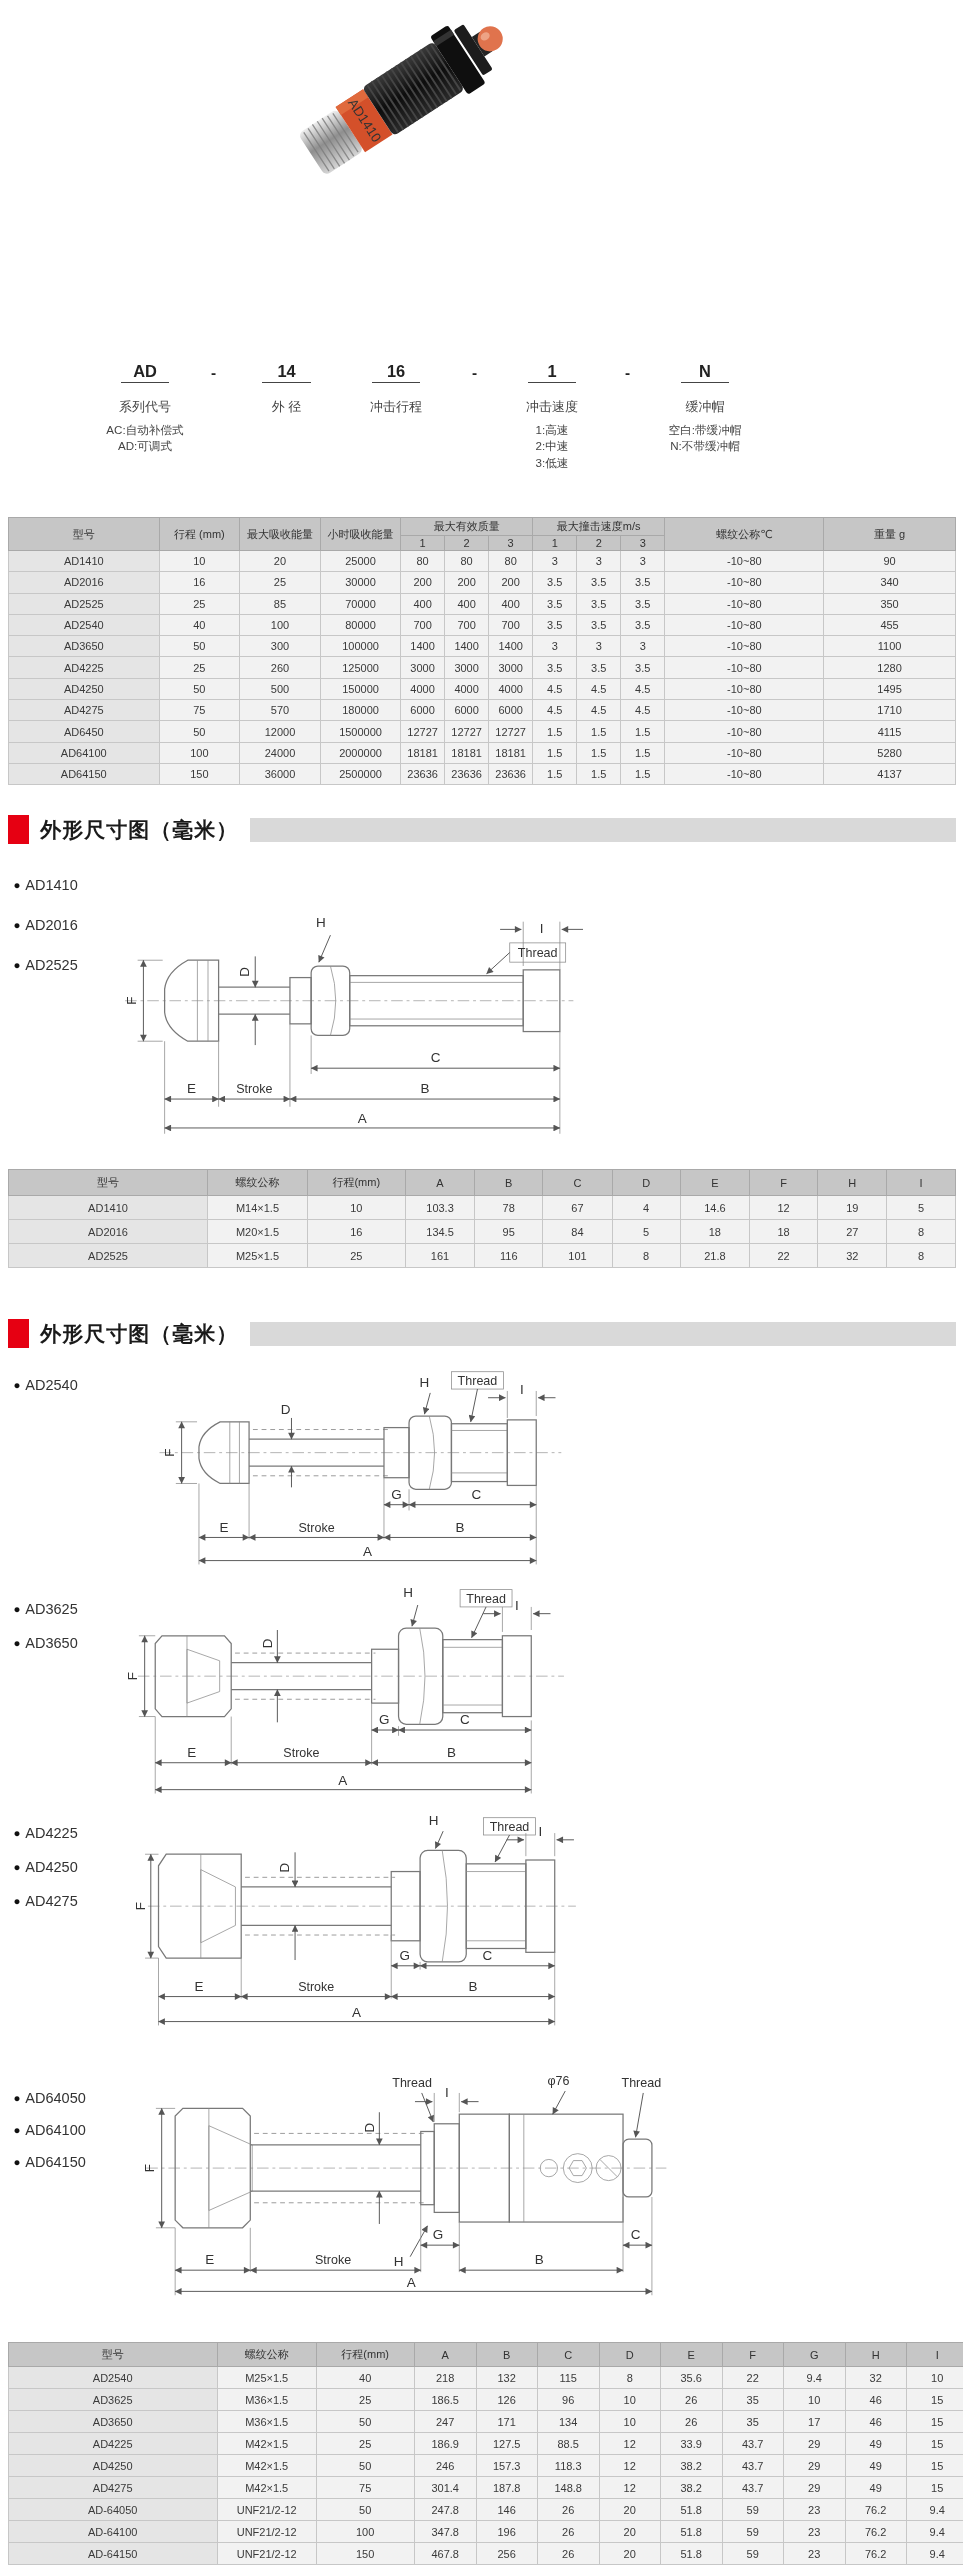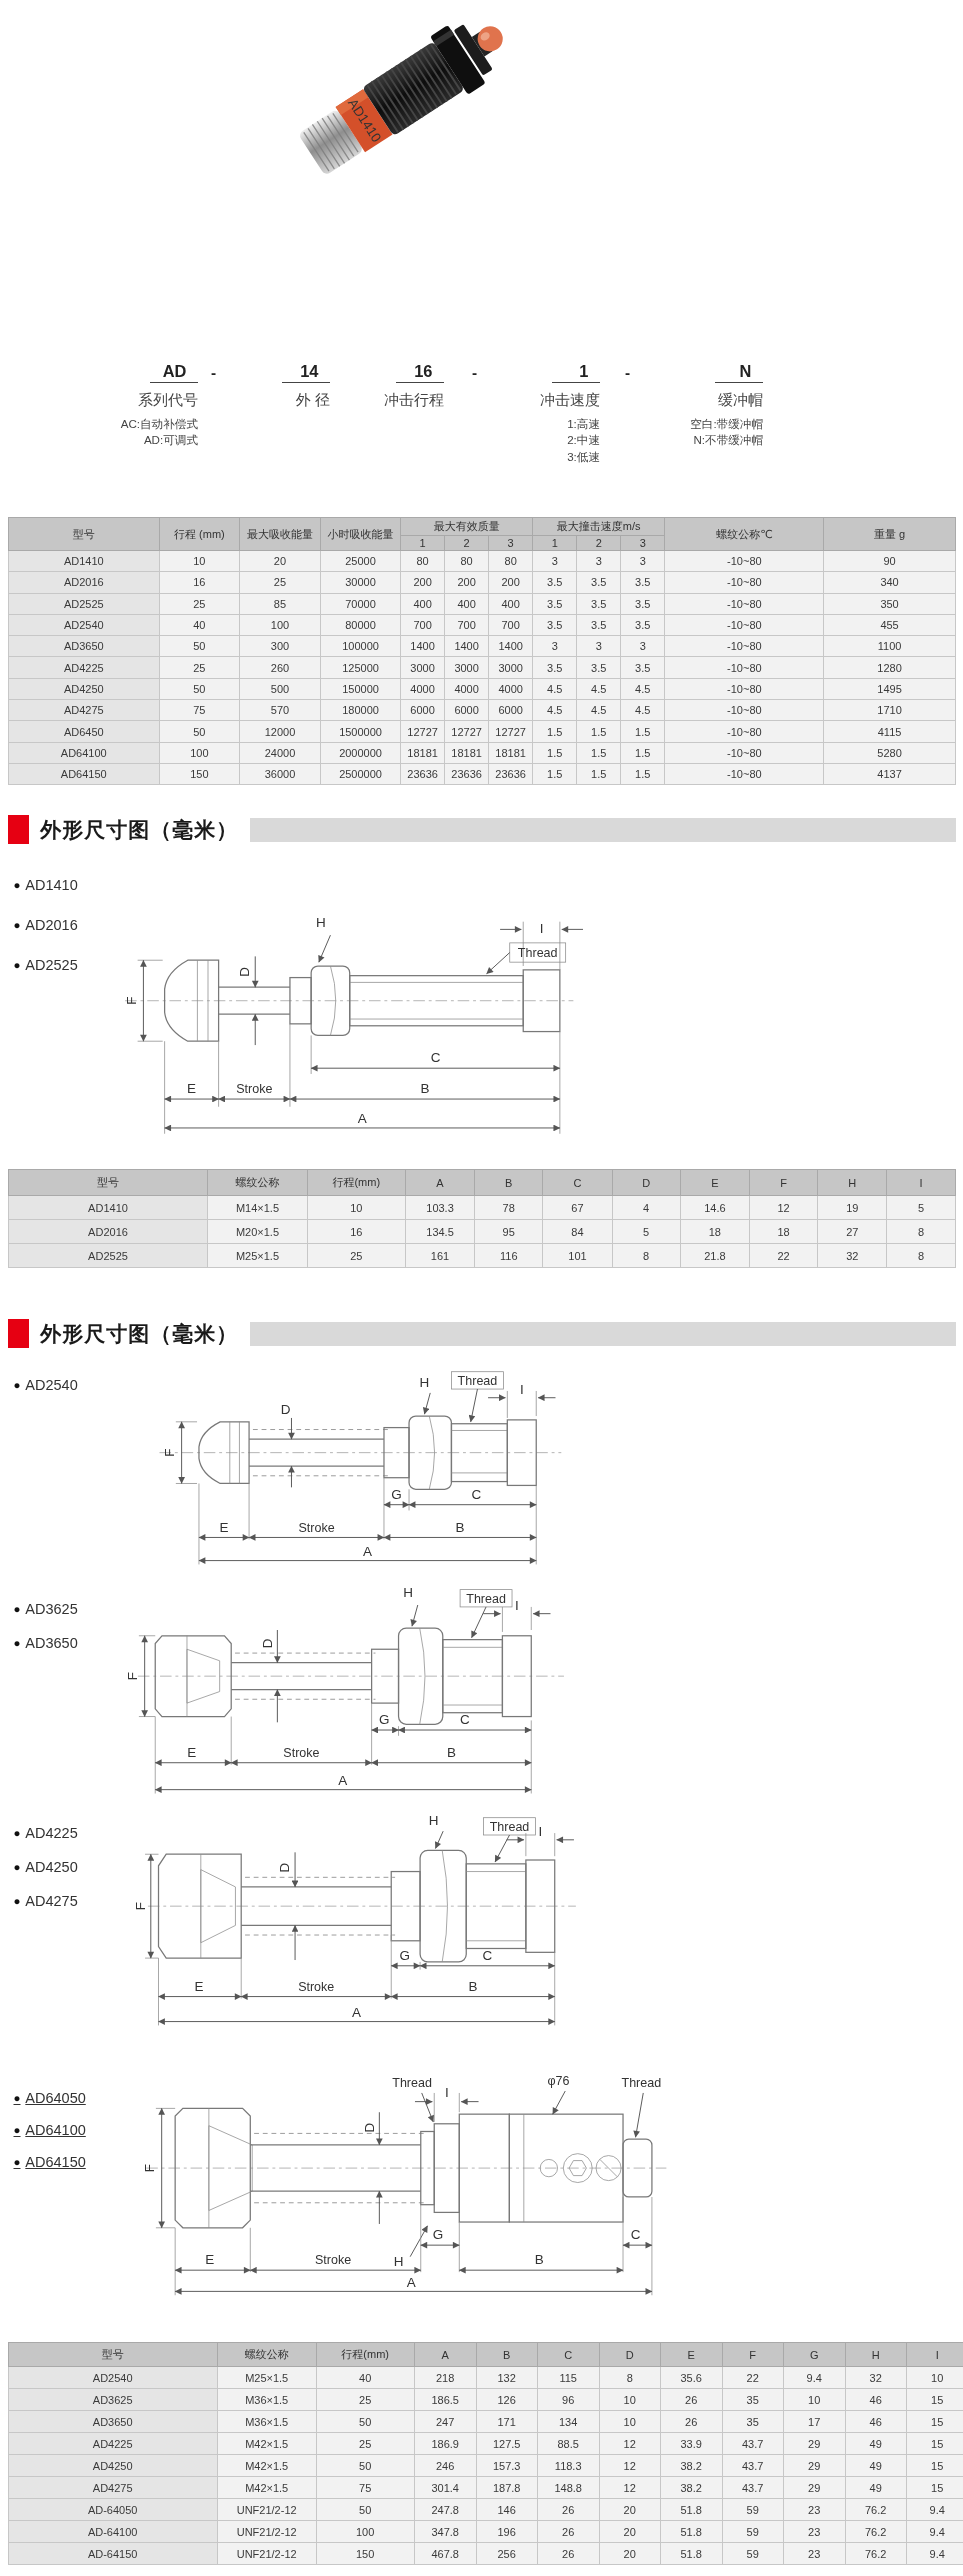--- a/index.html
+++ b/index.html
@@ -7,45 +7,45 @@
   #page{position:relative;width:964px;height:2576px;background:#fff;overflow:hidden;}
 
   
   .sec-header{position:absolute;left:7.7px;width:948px;height:31px;display:flex;align-items:center;}
   .sec-header .red{width:21px;height:29px;background:#e60012;flex:0 0 auto;}
   .sec-header .title{font-size:21px;font-weight:bold;color:#1a1a1a;margin:0 11.6px 0 11.6px;letter-spacing:1px;white-space:nowrap;}
   .sec-header .bar{flex:1;height:24px;background:#d9d9d9;}
 
   
   #mc{position:absolute;left:0;top:362px;width:964px;height:145px;}
-  .mc-col{position:absolute;text-align:right;}
+  .mc-col{position:absolute;text-align:center;}
   .mc-code{display:inline-block;font-size:16.4px;font-weight:bold;color:#222;border-bottom:1.9px solid #444;padding:0 11.6px 1px 11.6px;min-width:25px;}
   .mc-dash{position:absolute;font-size:15.4px;font-weight:bold;color:#222;width:19px;text-align:center;top:1.9px;}
-  .mc-label{margin-top:8px;font-size:15px;color:#444;}
+  .mc-label{margin-top:15px;font-size:13px;color:#444;}
   .mc-notes{margin-top:5.8px;font-size:11.6px;color:#444;line-height:16.4px;}
 
   
   .tbl{position:absolute;left:7.7px;border-collapse:collapse;table-layout:fixed;font-size:11px;color:#3a3a3a;border-top:1.9px solid #9c9c9c;border-bottom:1.9px solid #9c9c9c;}
   .tbl th{background:#c6c6c6;border:1px solid #a9a9a9;font-weight:normal;color:#333;padding:1px 1.9px;text-align:center;}
   .tbl td{background:#f2f2f2;border:1px solid #c7c7c7;text-align:center;padding:1px 1.9px;}
   .tbl tr td:first-child{background:#e5e5e5;}
   #spec-table td{height:18.3px;}
   #dims1-table td{height:21px;}
   #dims1-table th{height:23px;}
   #dims2-table td{height:19px;}
   #dims2-table th{height:21px;}
 
   
   .bullets{position:absolute;font-size:14.5px;color:#333;}
   .bullets .li{white-space:nowrap;}
   .bullets .li::before{content:"●";font-size:11.6px;margin-right:4.8px;vertical-align:1px;color:#111;}
   #models1 .li{line-height:39px;}
   #g1 .li{line-height:29px;}
   #g2 .li, #g3 .li{line-height:33px;}
-  #g4 .li{line-height:31px;text-decoration:underline;}
+  #g4 .li{line-height:31px;}
 
   
   svg{overflow:visible;}
   .dwg{position:absolute;}
   .ol{fill:none;stroke:#787878;stroke-width:1.3;}
   .thin{fill:none;stroke:#8d8d8d;stroke-width:0.8;}
   .cl{fill:none;stroke:#9f9f9f;stroke-width:0.8;stroke-dasharray:12 4 3 4;}
   .dsh{fill:none;stroke:#8d8d8d;stroke-width:0.9;stroke-dasharray:5 4;}
   .dim{fill:none;stroke:#555;stroke-width:1;}
   .ext{fill:none;stroke:#8d8d8d;stroke-width:0.8;}

